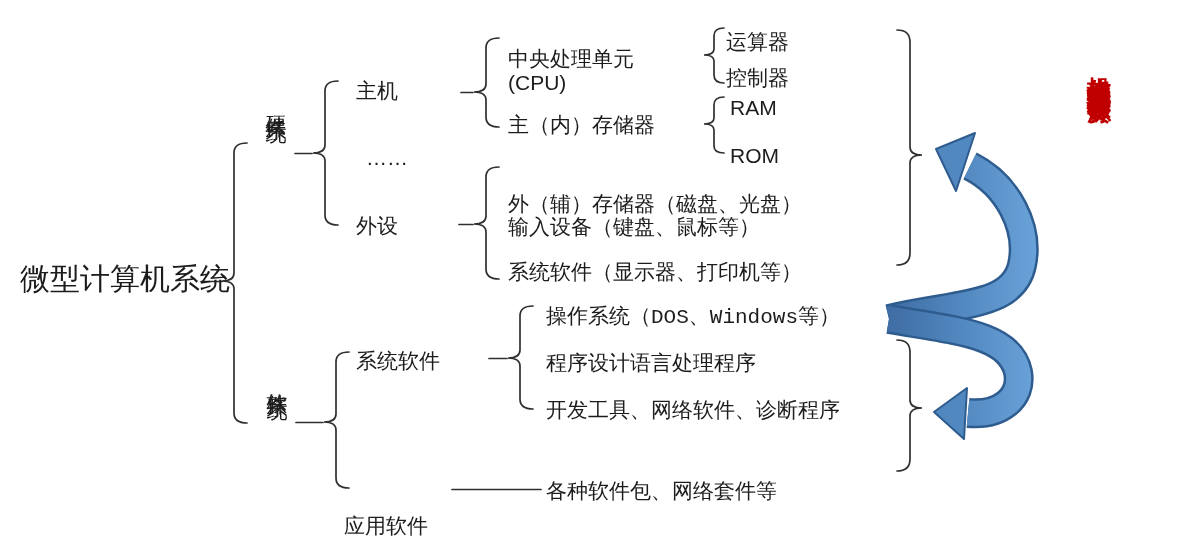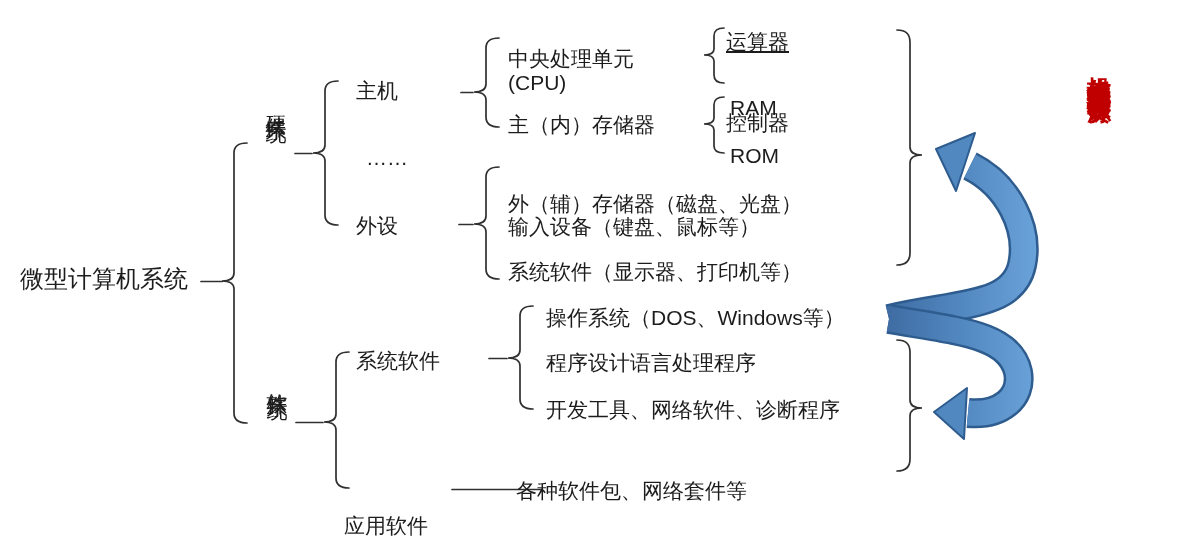--- a/index.html
+++ b/index.html
@@ -5,41 +5,41 @@
   html,body{margin:0;padding:0;background:#ffffff;}
   #stage{
     position:relative;width:1187px;height:536px;background:#ffffff;overflow:hidden;
     font-family:"Liberation Sans","DejaVu Sans",sans-serif;color:#1c1c1c;
   }
   #connector-svg{position:absolute;left:0;top:0;width:1187px;height:536px;}
   .lbl{position:absolute;font-size:21px;line-height:24px;white-space:nowrap;color:#1c1c1c;}
   .vtext{
     writing-mode:vertical-rl;text-orientation:upright;letter-spacing:2px;line-height:24px;
   }
-  #root-label{left:20px;top:267px;font-size:24px;}
+  #root-label{left:20px;top:267px;font-size:30px;}
   #hardware-label{left:264px;top:99px;}
   #software-label{left:265px;top:376px;}
   #host-label{left:356px;top:79px;}
   #ellipsis-label{left:366px;top:146px;}
   #peripherals-label{left:356px;top:214px;}
   #cpu-label{left:508px;top:47px;}
   #mainmem-label{left:508px;top:113px;}
-  #alu-label{left:726px;top:30px;text-decoration:underline;}
-  #controller-label{left:726px;top:66px;margin-top:45px;}
+  #alu-label{left:726px;top:30px;}
+  #controller-label{left:726px;top:66px;}
   #ram-label{left:730px;top:96px;}
   #rom-label{left:730px;top:144px;}
   #extstorage-label{left:508px;top:168px;margin-top:24px;}
   #input-label{left:508px;top:215px;}
   #output-label{left:508px;top:260px;}
-  #os-label{left:546px;top:306px;}
+  #os-label{left:546px;top:306px;font-family:Liberation Mono, monospace;}
   #lang-label{left:546px;top:351px;}
   #devtools-label{left:546px;top:398px;}
   #syssw-label{left:356px;top:349px;}
   #appsw-label{left:344px;top:478px;margin-top:36px;}
-  #packages-label{left:516px;top:479px;}
+  #packages-label{left:546px;top:479px;}
   #annotation-label{
     left:1082px;top:58px;font-size:24px;font-weight:bold;color:#C00000;
     writing-mode:vertical-rl;text-orientation:upright;letter-spacing:1.5px;line-height:34px;
     white-space:nowrap;position:absolute;
   }
 </style>
 </head>
 <body>
 
 <div id="stage">

